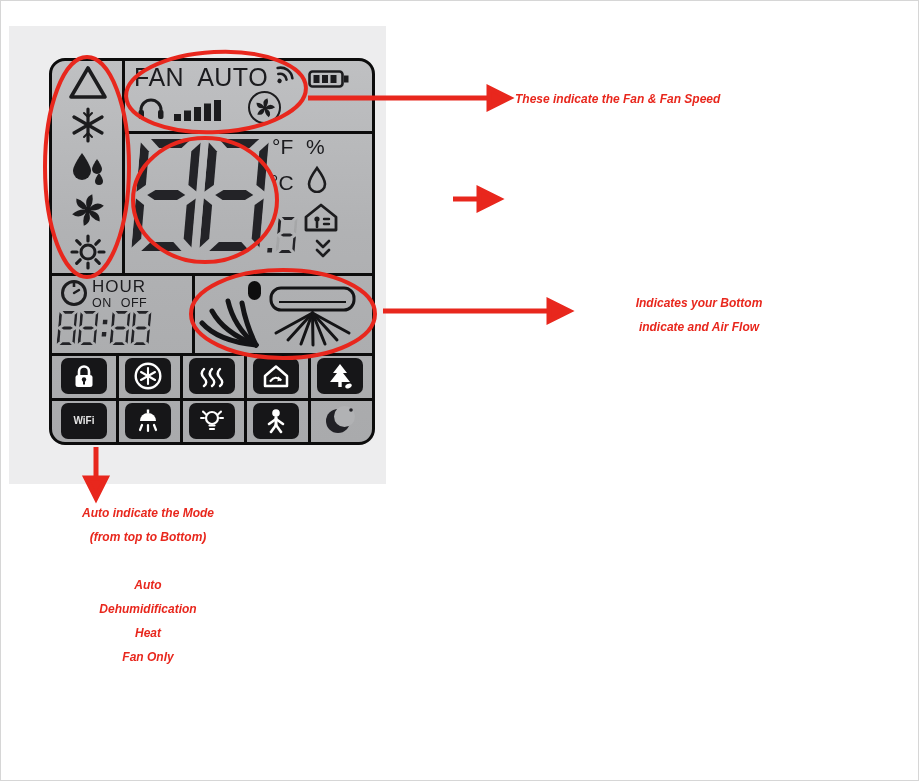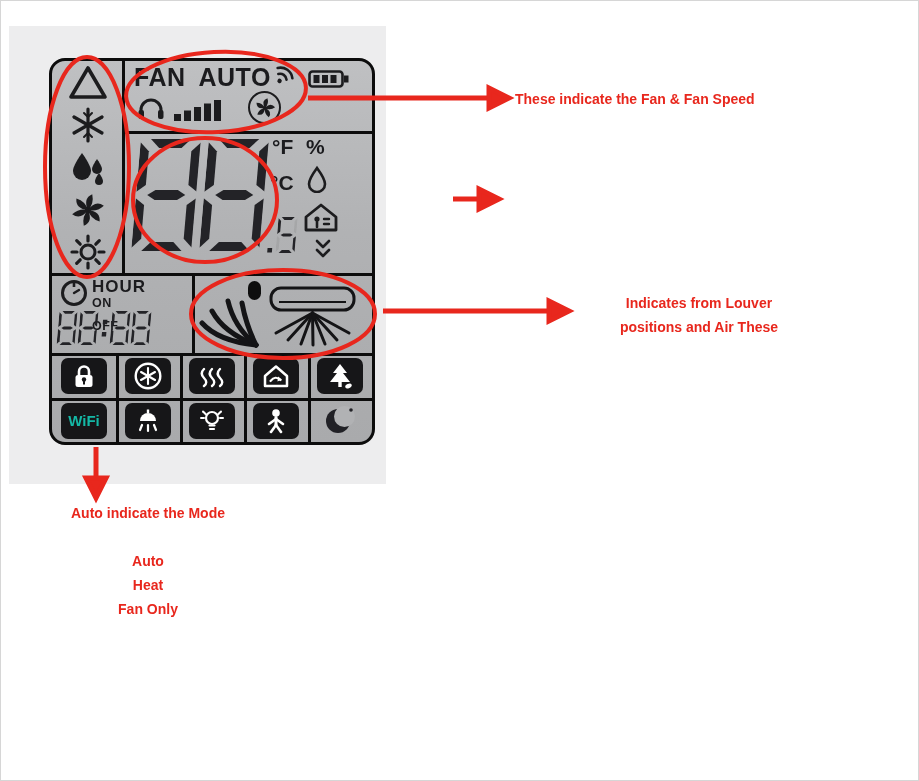--- a/index.html
+++ b/index.html
@@ -4,36 +4,36 @@
 <style>
   html,body{margin:0;padding:0;background:#fff;}
   .canvas{position:relative;width:919px;height:781px;background:#ffffff;border:1px solid #d6d6d6;box-sizing:border-box;font-family:"Liberation Sans",sans-serif;overflow:hidden;}
   .photo{position:absolute;left:8px;top:25px;width:377px;height:458px;background:#ededee;}
   .lcd{position:absolute;left:40px;top:32px;width:326px;height:387px;box-sizing:border-box;border:3px solid #0c0c0c;border-radius:16px;background:linear-gradient(180deg,#bfc0c2 0%,#b1b2b4 45%,#a9aaac 100%);}
   .lcd .hline,.lcd .vline{position:absolute;background:#0c0c0c;}
   .hline{height:2.5px;}
   .vline{width:2.5px;}
   .abs{position:absolute;}
   .mslot{position:absolute;left:0;width:71px;display:flex;justify-content:center;}
-  .lcdtxt{color:#1b1b1e;font-weight:bold;}
+  .lcdtxt{color:#1b1b1e;font-weight:normal;}
   .fanauto{display:flex;gap:13px;font-size:25px;letter-spacing:0.5px;}
   .unit{font-size:21px;}
   .hour{font-size:17px;letter-spacing:1px;}
-  .onoff{font-size:12.5px;display:flex;gap:9px;letter-spacing:0.5px;flex-direction:column;}
-  .wifitxt{color:#14b8a6;font-weight:bold;font-size:15px;}
+  .onoff{font-size:12.5px;display:flex;gap:9px;letter-spacing:0.5px;}
+  .wifitxt{color:#e5e5e5;font-weight:bold;font-size:10px;}
   .sevenseg{display:inline-flex;align-items:flex-end;}
   .sseg{display:block;transform:skewX(-5deg);margin-right:3px;}
   .temp-digits .sseg{margin-right:8px;}
   .seg-on{fill:#232327;}
   .seg-off{fill:rgba(25,25,28,0.08);}
   .cell{position:absolute;width:64px;height:45px;display:flex;align-items:center;justify-content:center;}
   .dk{width:46px;height:36px;background:#161618;border-radius:7px;display:flex;align-items:center;justify-content:center;}
   .circ{width:33px;height:33px;border:2.8px solid #1c1c1e;border-radius:50%;box-sizing:border-box;display:flex;align-items:center;justify-content:center;}
   .overlay{position:absolute;left:0;top:0;pointer-events:none;}
-  .ann{position:absolute;color:#e8271d;font-weight:bold;font-size:14px;line-height:24px;white-space:nowrap;}
+  .ann{position:absolute;color:#e8271d;font-weight:bold;font-size:12px;line-height:24px;white-space:nowrap;font-style:italic;}
   .ann.center{text-align:center;white-space:normal;}
   .modes{margin-top:24px;}
 </style>
 </head>
 <body>
 
 <div class="canvas">
 
   <div class="photo">
     <div class="lcd">
@@ -414,25 +414,27 @@
       <polygon points="478,188 478,208 498,198"></polygon>
       <line x1="382" y1="310" x2="548" y2="310"></line>
       <polygon points="548,300 548,320 568,310"></polygon>
       <line x1="95" y1="446" x2="95" y2="477"></line>
       <polygon points="85,477 105,477 95,497"></polygon>
     </g>
   </svg>
 
   <div class="ann" style="left:514px;top:86px">These indicate the Fan &amp; Fan Speed</div>
   <div class="ann center" style="left:578px;top:290px;width:240px">
-    <div>Indicates from Louver</div>
-    <div>positions and Air These</div>
+    <div>Indicates your Bottom</div>
+    <div>indicate and Air Flow</div>
   </div>
   <div class="ann center" style="left:27px;top:500px;width:240px">
     <div>Auto indicate the Mode</div>
+    <div>(from top to Bottom)</div>
     <div class="modes">
       <div>Auto</div>
+      <div>Dehumidification</div>
       <div>Heat</div>
       <div>Fan Only</div>
     </div>
   </div>
 
 </div>
 
 </body></html>

